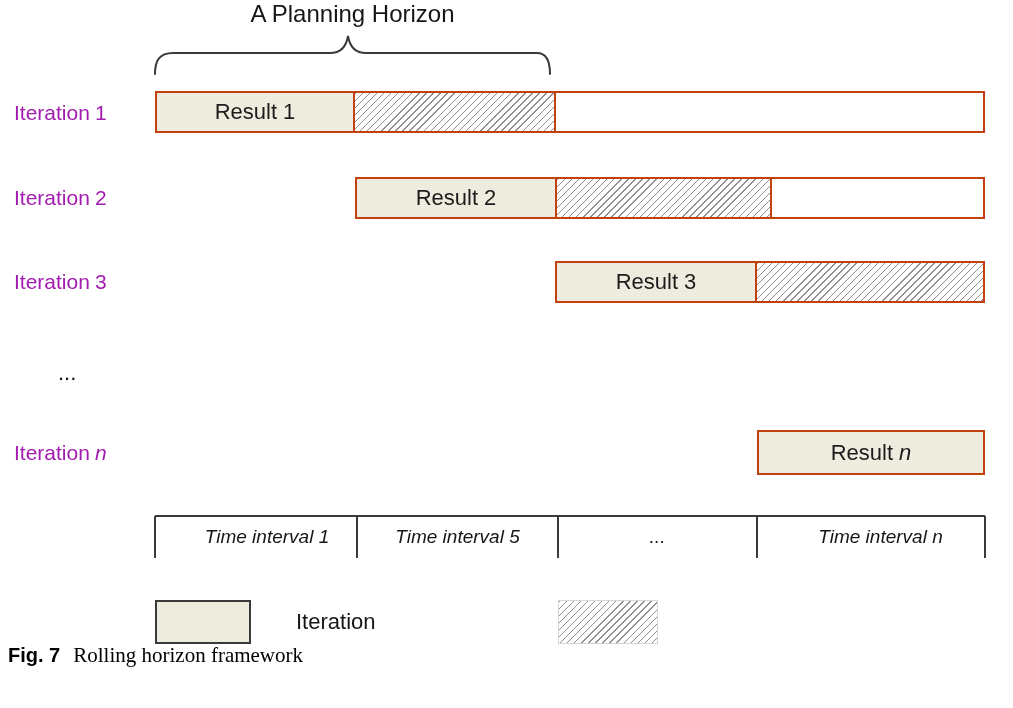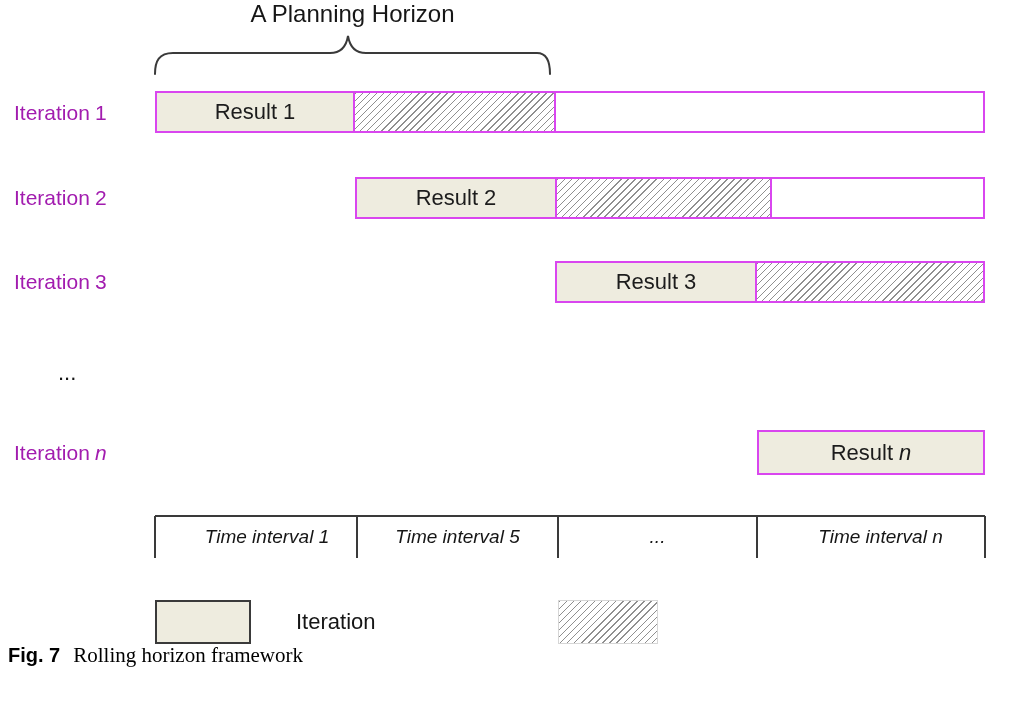--- a/index.html
+++ b/index.html
@@ -21,21 +21,21 @@
   .row-label {
     left:14px; width:130px; font-size:21px; color:#a21caf;
     display:flex; align-items:center;
   }
   .row-label .num { margin-left:5px; }
   .italic-var { font-style:italic; }
 
   
   .seg {
     position:absolute; box-sizing:border-box; height:42px;
-    border:2px solid #d946ef; background:#ffffff;text-align:center;
+    border:2px solid #c2410c; background:#ffffff;text-align:center;
   }
   .seg.implement {
     background:#eeecdf;
     display:flex; align-items:center; justify-content:center;
     font-size:22px; color:#1c1c1c;
   }
   .seg.implement .num { margin-left:6px; }
   .seg.hatch {
     background-color:#ffffff;
     background-image:repeating-linear-gradient(135deg,

